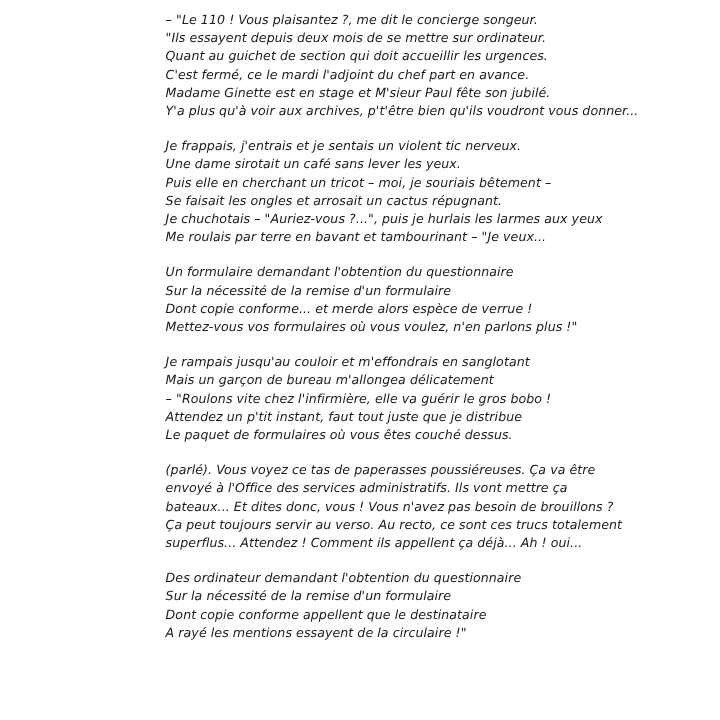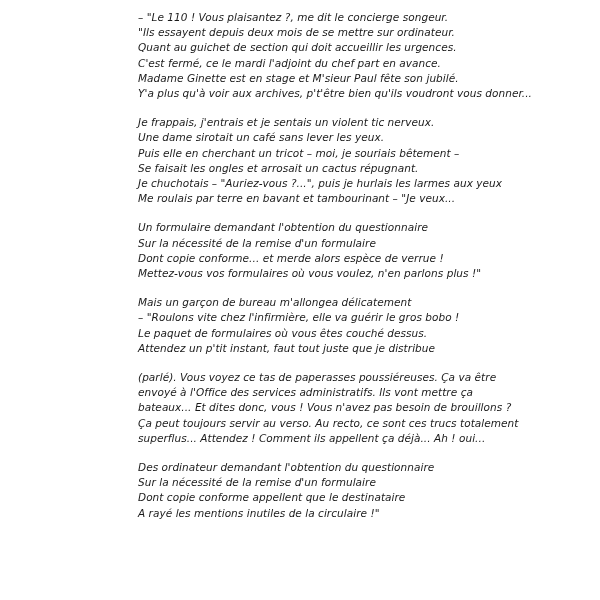--- a/index.html
+++ b/index.html
@@ -61,35 +61,36 @@
     </div>
 
     <div class="stanza">
       <div class="line">Un formulaire demandant l'obtention du questionnaire</div>
       <div class="line">Sur la nécessité de la remise d'un formulaire</div>
       <div class="line">Dont copie conforme... et merde alors espèce de verrue !</div>
       <div class="line">Mettez-vous vos formulaires où vous voulez, n'en parlons plus !"</div>
     </div>
 
     <div class="stanza">
+      <div class="line">Je rampais jusqu'au couloir et m'effondrais en sanglotant</div>
       <div class="line">Mais un garçon de bureau m'allongea délicatement</div>
       <div class="line">– "Roulons vite chez l'infirmière, elle va guérir le gros bobo !</div>
+      <div class="line">Attendez un p'tit instant, faut tout juste que je distribue</div>
       <div class="line">Le paquet de formulaires où vous êtes couché dessus.</div>
-      <div class="line">Attendez un p'tit instant, faut tout juste que je distribue</div>
     </div>
 
     <div class="stanza">
       <div class="line">(parlé). Vous voyez ce tas de paperasses poussiéreuses. Ça va être</div>
       <div class="line">envoyé à l'Office des services administratifs. Ils vont mettre ça</div>
       <div class="line">bateaux... Et dites donc, vous ! Vous n'avez pas besoin de brouillons ?</div>
       <div class="line">Ça peut toujours servir au verso. Au recto, ce sont ces trucs totalement</div>
       <div class="line">superflus... Attendez ! Comment ils appellent ça déjà... Ah ! oui...</div>
     </div>
 
     <div class="stanza">
       <div class="line">Des ordinateur demandant l'obtention du questionnaire</div>
       <div class="line">Sur la nécessité de la remise d'un formulaire</div>
       <div class="line">Dont copie conforme appellent que le destinataire</div>
-      <div class="line">A rayé les mentions inutiles de la circulaire !"</div>
+      <div class="line">A rayé les mentions essayent de la circulaire !"</div>
     </div>
 
   </div>
 </div>
 
 </body></html>

